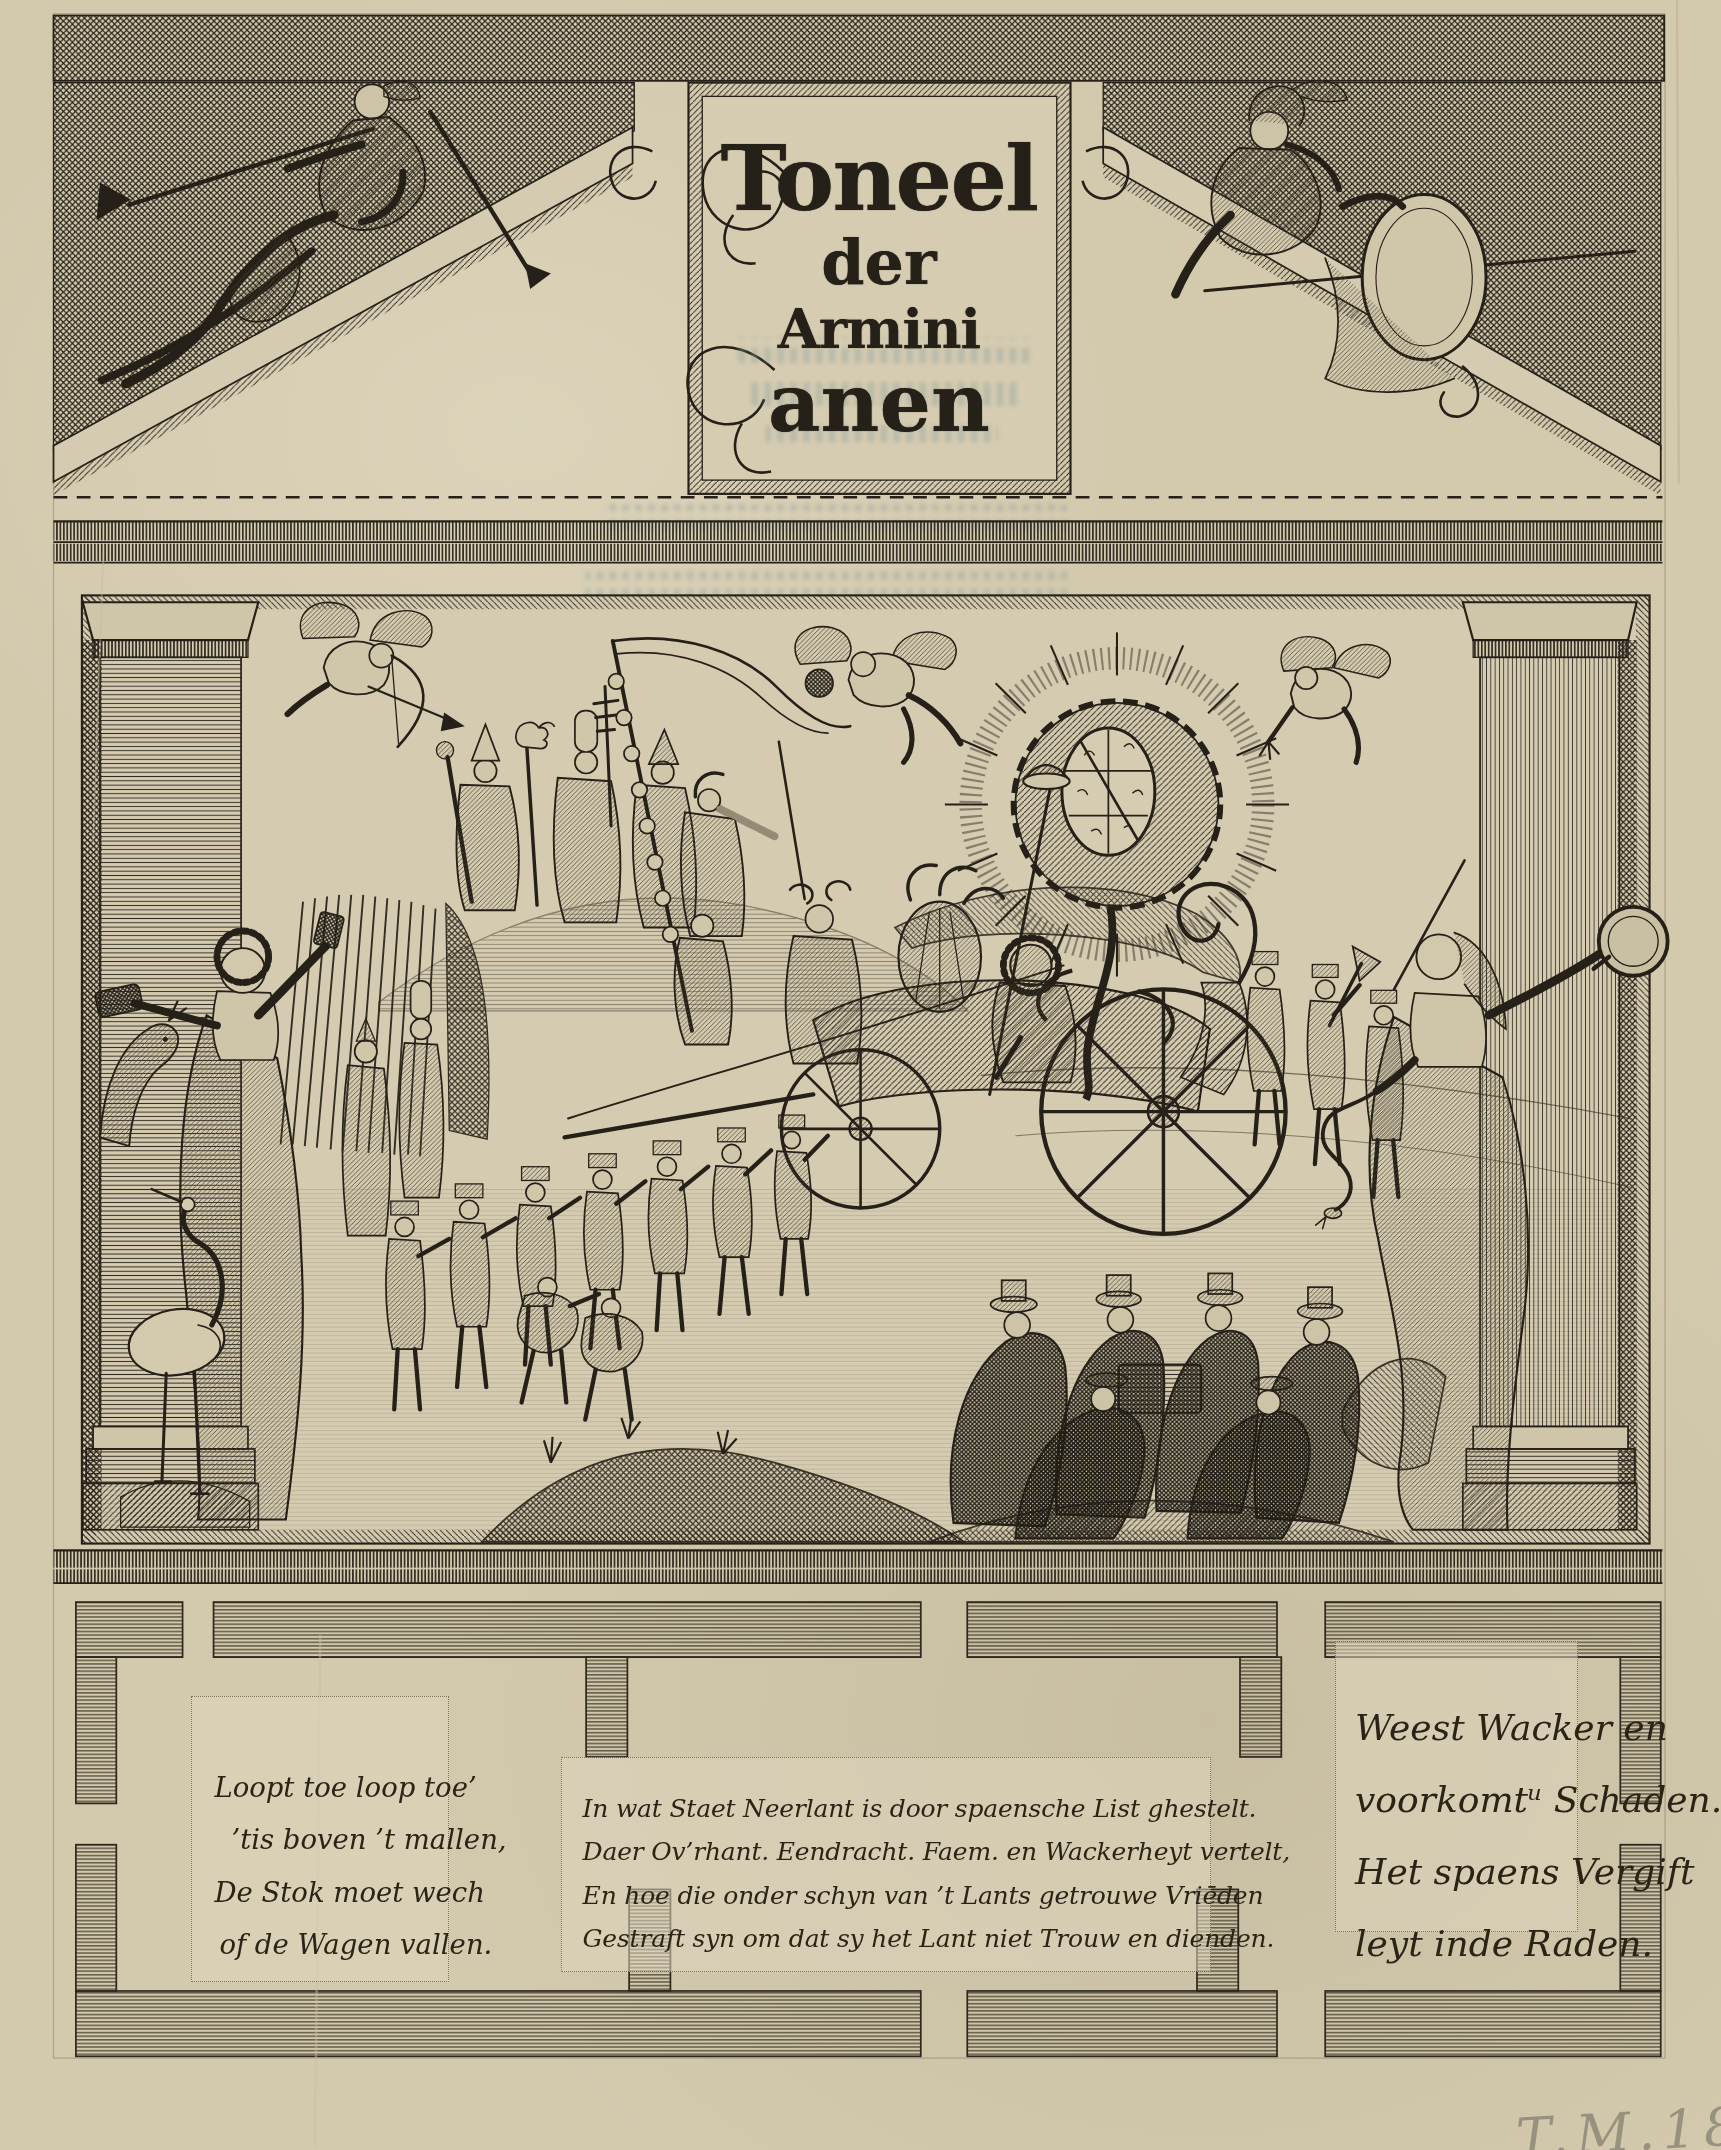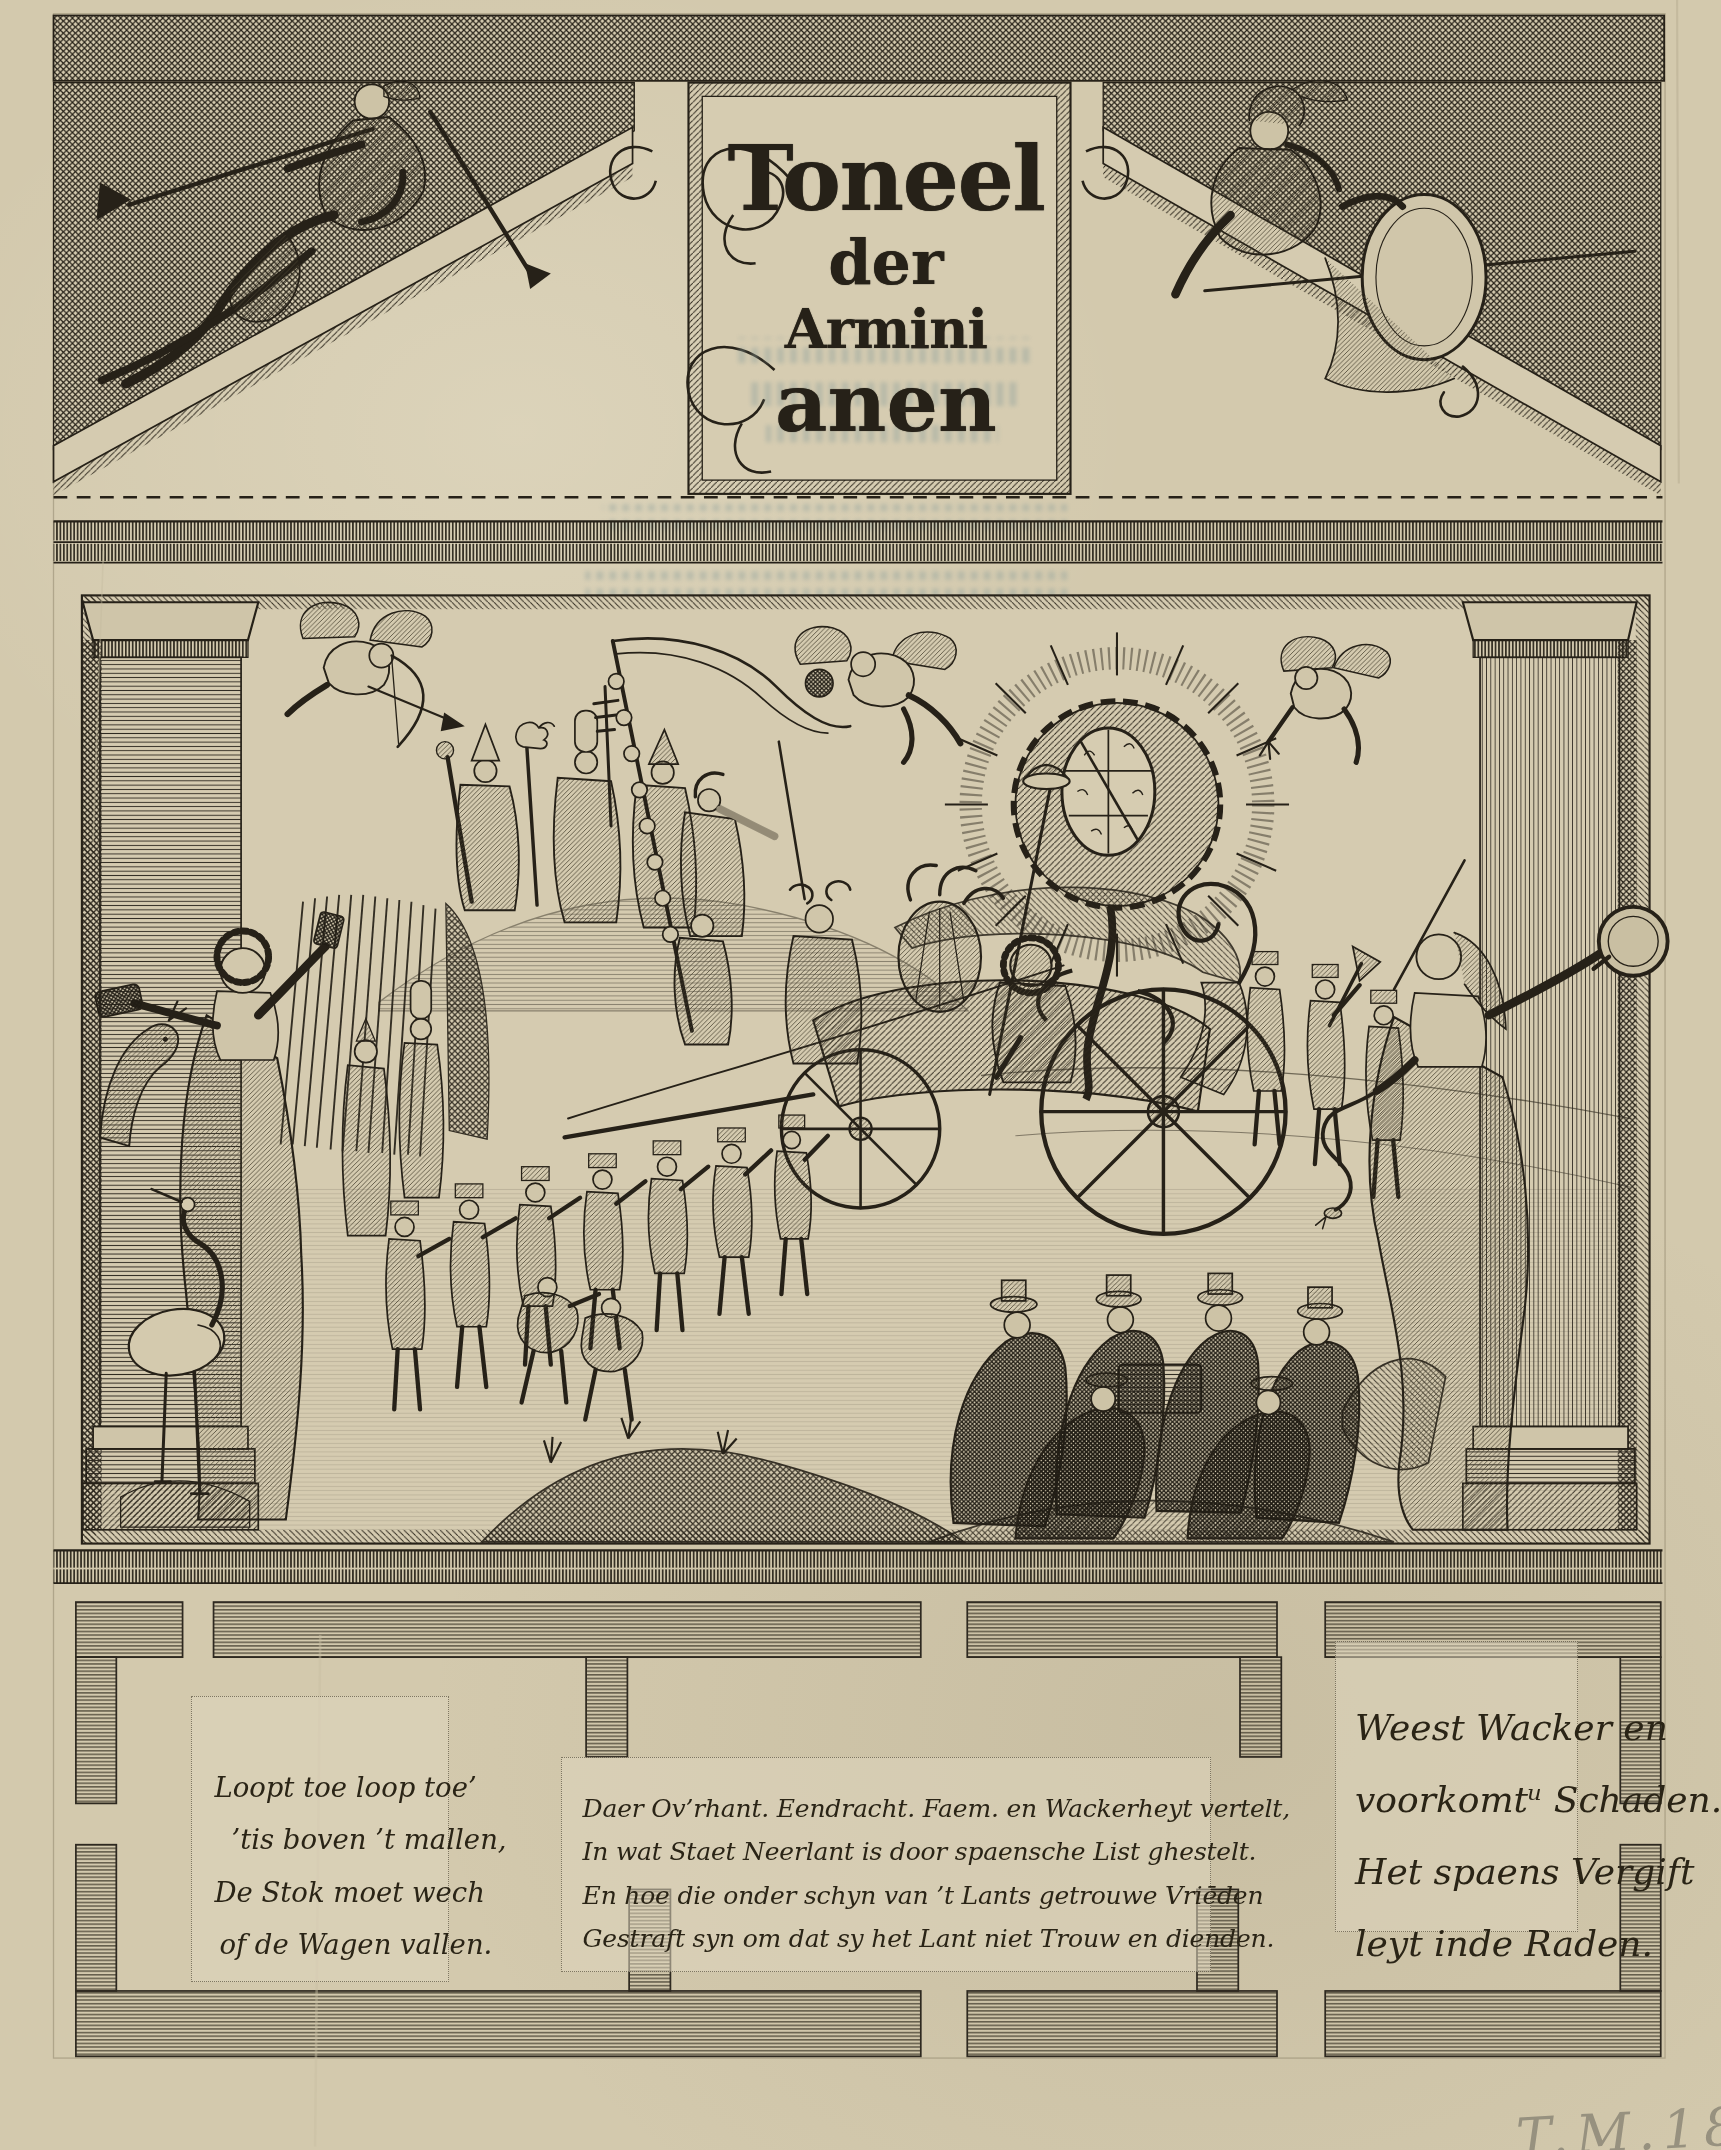--- a/index.html
+++ b/index.html
@@ -10,21 +10,21 @@
       radial-gradient(1205px 946px at 70% 80%, rgba(120,108,80,.12), transparent 65%),
       #d3c9ad;
     font-family:"DejaVu Serif", serif; color:#262118;
   }
   .art{position:absolute; left:0; top:0;}
   .overlay{position:absolute; z-index:5;}
   
   .title-box{
     left:688px; top:83px; width:382px; height:411px;
     display:flex; flex-direction:column; align-items:center; justify-content:center;
-    text-align:center; gap:13.8px;padding-left:7px;
+    text-align:center; gap:13.8px;
   }
   .title-box .t1{font-size:89px; font-weight:700; line-height:.95; letter-spacing:-1.7px;}
   .title-box .t2{font-size:62px;  font-weight:700; line-height:.9;}
   .title-box .t3{font-size:54px;  font-weight:700; line-height:.9; letter-spacing:-0.9px;}
   .title-box .t4{font-size:81px;  font-weight:700; line-height:.9;}
   .title-box span{display:block; text-shadow:0 0 0.9px rgba(30,26,18,.8);}
   
   .verse{
     background:rgba(222,214,190,.55);
     border:1.7px dotted rgba(68,61,44,.6);
@@ -631,22 +631,22 @@
 </div>
 
 <div class="overlay verse verse-left">
   <span>Loopt toe loop toe’</span>
   <span>’tis boven ’t mallen,</span>
   <span>De Stok moet wech</span>
   <span>of de Wagen vallen.</span>
 </div>
 
 <div class="overlay verse verse-center">
+  <span>In wat Staet Neerlant is door spaensche List ghestelt.</span>
   <span>Daer Ov’rhant. Eendracht. Faem. en Wackerheyt vertelt,</span>
-  <span>In wat Staet Neerlant is door spaensche List ghestelt.</span>
   <span>En hoe die onder schyn van ’t Lants getrouwe Vriēden</span>
   <span>Gestraft syn om dat sy het Lant niet Trouw en dienden.</span>
 </div>
 
 <div class="overlay verse verse-right">
   <span>Weest Wacker en</span>
   <span>voorkomtᵘ Schaden.</span>
   <span>Het spaens Vergift</span>
   <span>leyt inde Raden.</span>
 </div>

